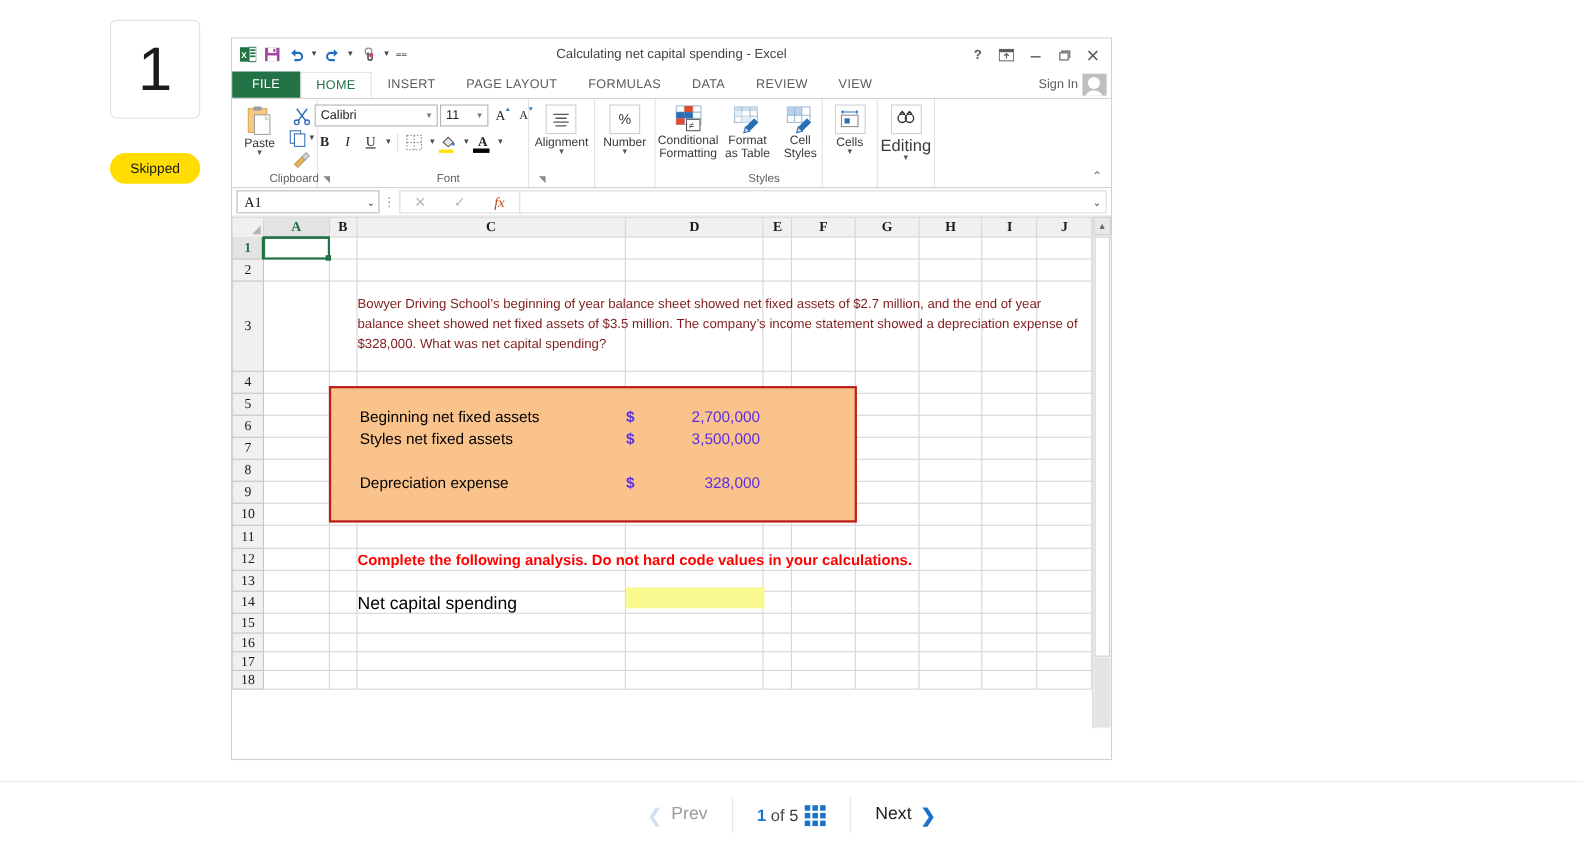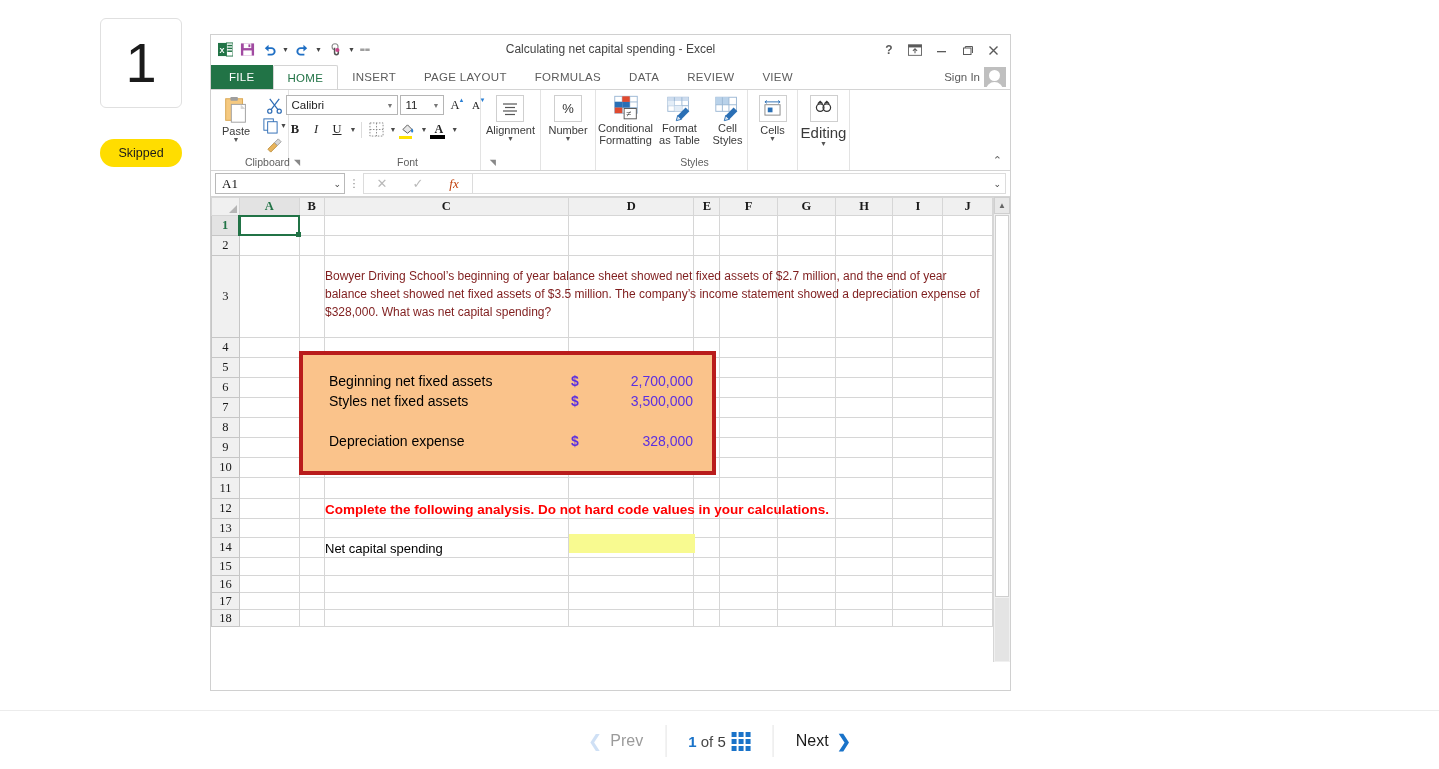--- a/index.html
+++ b/index.html
@@ -145,32 +145,32 @@
   #selbox .handle { position:absolute; right:-3px; bottom:-3px; width:5px; height:5px; background:#217346; }
 
   
   .ov { position: absolute; }
   #qtext {
     left: 114px; top: 68px; width: 665px; height: 72px;
     font-size: 12px; line-height: 18.2px; color: #7f1d1d; padding: 2px 0 0 0;
     font-family: "Liberation Sans", sans-serif;
   }
   #orangebox {
-    left: 88px; top: 154px; width: 417px; height: 124px;
-    background: #fac38b; border: 4px solid #b91c1c;
+    left: 88px; top: 154px; width: 480px; height: 124px;
+    background: #fac38b; border: 2px solid #b91c1c;
   }
   #orangebox .obrow { position:absolute; font-size: 14px; color:#000; white-space: nowrap; }
   #orangebox .lbl { left: 26px; }
   #orangebox .dol { left: 268px; color: #5b2fe0; font-weight: bold; }
   #orangebox .val { left: 300px; width: 90px; text-align: right; color: #5b2fe0; }
   #redtext {
     left: 114px; top: 305px; font-size: 13.5px; font-weight: bold; color: #ff0000;
     white-space: nowrap;
   }
-  #nclabel { left: 114px; top: 344px; font-size: 13px; color: #000; text-align: right; }
+  #nclabel { left: 114px; top: 344px; font-size: 16px; color: #000; text-align: right; }
   #yellowcell { left: 358px; top: 337px; width: 126px; height: 19px; background: #f8fa90; }
 
   
   #vscroll { width: 17px; background: #f0f0f0; border-left: 1px solid #d6d6d6;
              position: relative; }
   #vscroll .arrow-up { height: 17px; background: #e8e8e8; border: 1px solid #cfcfcf;
                        display:flex; align-items:center; justify-content:center; font-size:8px; color:#666; }
   #vscroll .thumb { position:absolute; left:1px; right:1px; top:18px; height: 382px;
                     background:#fff; border:1px solid #cfcfcf; }
   #vscroll .track-bottom { position:absolute; left:1px; right:1px; top:401px; bottom:1px; background:#e4e4e4; }

